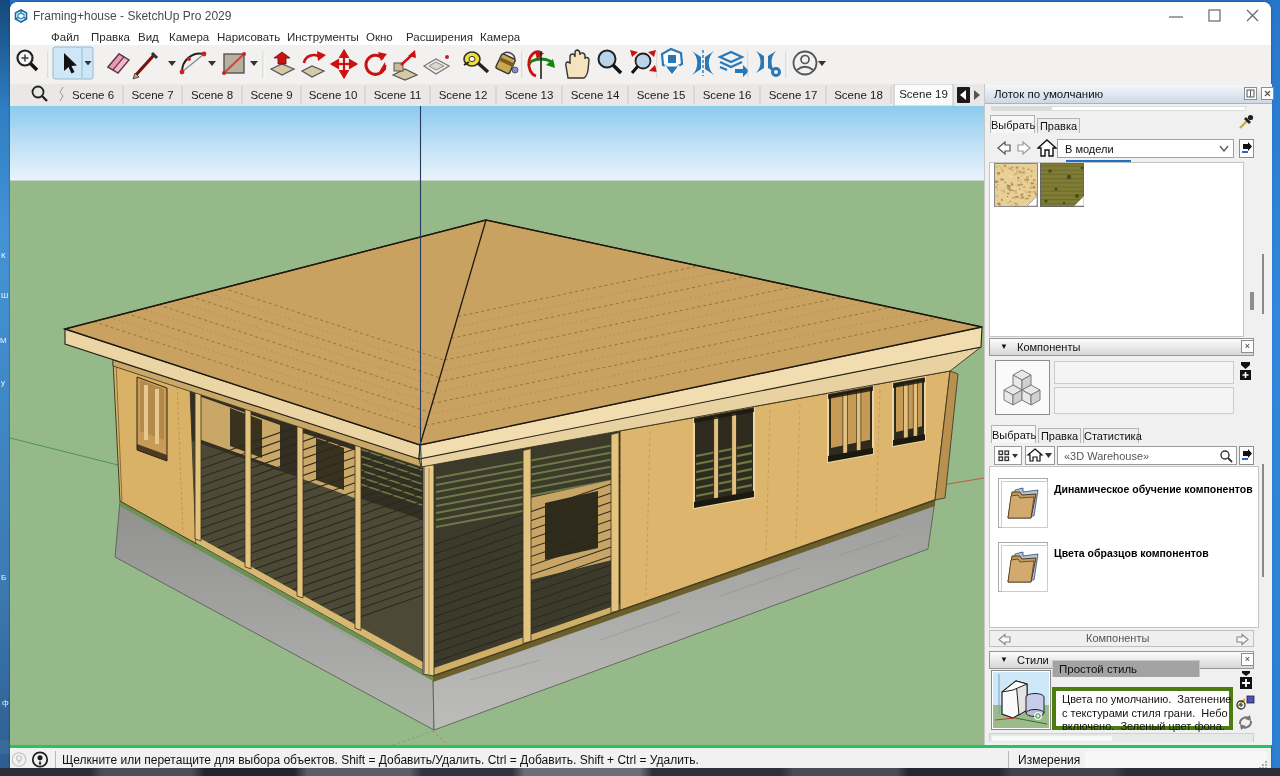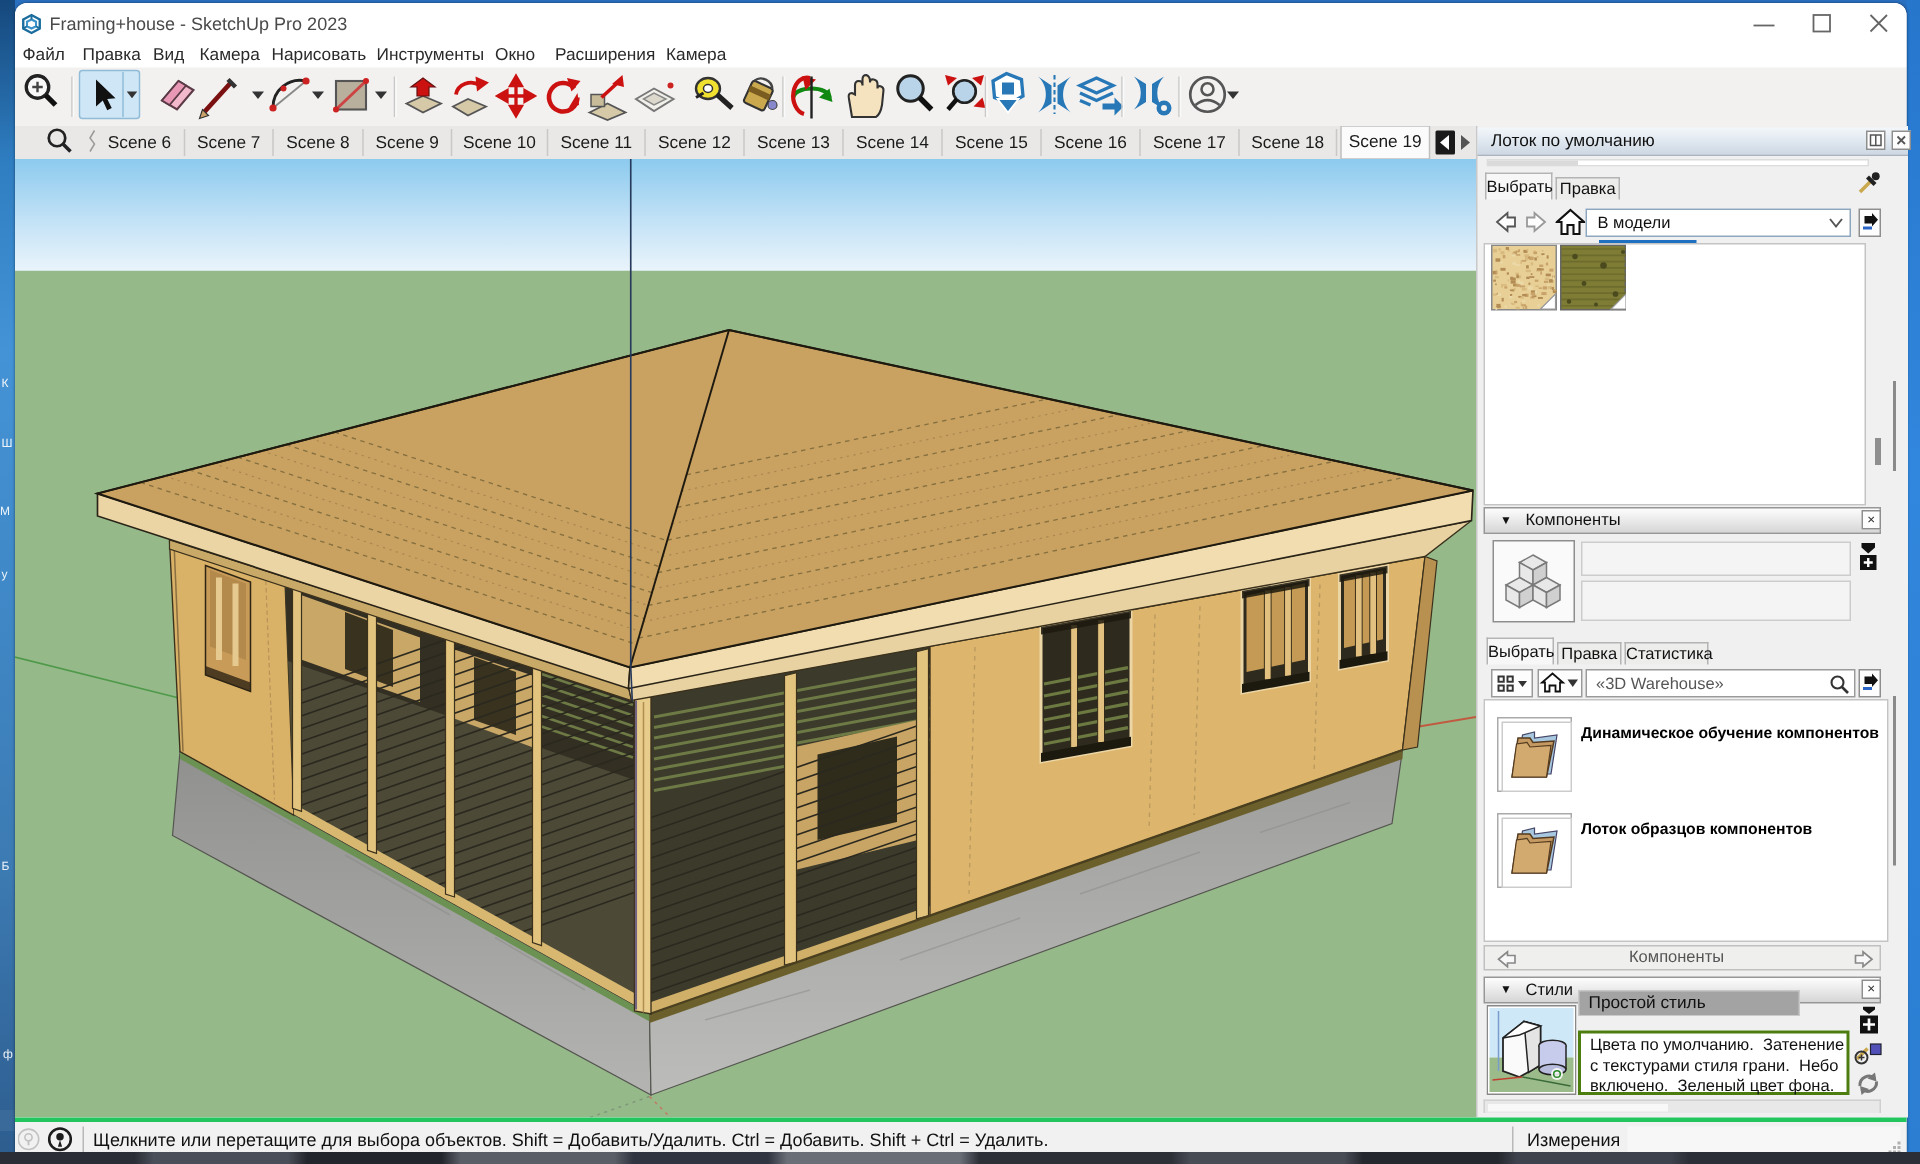--- a/index.html
+++ b/index.html
@@ -7,21 +7,21 @@
   .abs{position:absolute;}
   
   #deskL{left:0;top:0;width:10px;height:776px;background:linear-gradient(180deg,#15487c 0%,#2f7ec2 14%,#4493d6 30%,#3f86c4 55%,#3c7ab2 75%,#2d5c8e 100%);}
   #deskR{right:0;top:0;width:9px;height:776px;background:linear-gradient(180deg,#2676cc 0%,#3187dd 40%,#2b7ed2 100%);}
   #deskB{left:0;top:768px;width:1280px;height:8px;background:linear-gradient(90deg,#2a2d35 0%,#2a2d35 7%,#4a4e58 8%,#4a4e58 15%,#23252c 16%,#23252c 23%,#5a5e66 24%,#5a5e66 32%,#303440 33%,#303440 40%,#6a6e76 41%,#6a6e76 50%,#2e3038 51%,#2e3038 61%,#484c55 62%,#484c55 70%,#25272e 71%,#25272e 78%,#3e424c 79%,#3e424c 87%,#2b2e36 88%,#2b2e36 100%);}
   
   #win{left:10px;top:2px;width:1261px;height:766px;background:#fff;border-radius:8px 8px 0 0;box-shadow:0 0 2px rgba(0,0,0,.5);}
   #title{left:10px;top:2px;width:1261px;height:25px;background:#fff;border-radius:8px 8px 0 0;}
   #ttext{left:23px;top:7px;font-size:12px;color:#4a4a4a;}
   #menubar{left:10px;top:27px;width:1261px;height:18px;background:#fff;}
-  .mi{position:absolute;top:4px;font-size:11.5px;color:#2a2a2a;}
+  .mi{position:absolute;top:4px;font-size:11.5px;color:#2a2a2a;margin-left:36px;}
   #toolbar{left:10px;top:45px;width:1261px;height:39px;background:#f2f1f0;border-bottom:1px solid #e0dfde;}
   #tabrow{left:10px;top:84px;width:974px;height:22px;background:#e9e8e7;padding-left:27px;}
   #viewport{left:10px;top:106px;width:974px;height:639px;}
   
   #panel{left:984px;top:84px;width:287px;height:661px;background:#f0f0f0;border-left:1px solid #c8c8c8;}
   
   #status{left:10px;top:745px;width:1261px;height:23px;background:#f1f1f1;border-top:3px solid #22c55e;}
   #stattext{left:52px;top:5px;font-size:12px;color:#111;position:absolute;}
   #measl{left:1008px;top:5px;font-size:12px;color:#111;position:absolute;}
 </style>
@@ -41,21 +41,21 @@
 <div id="deskR" class="abs"></div>
 <div id="win" class="abs"></div>
 <div id="title" class="abs">
     <svg class="abs" style="left:3px;top:6px" width="16" height="16" viewBox="0 0 16 16">
       <path d="M2.5,5 L8,2 L13.5,5 L13.5,11 L8,14 L2.5,11 Z" fill="none" stroke="#1b6d9e" stroke-width="1.6"></path>
       <path d="M5,6.5 L8,5 L11,6.5 L11,9.5 L8,11 L5,9.5 Z" fill="none" stroke="#3a93c8" stroke-width="1.4"></path>
       <line x1="8" y1="2" x2="8" y2="5" stroke="#1b6d9e" stroke-width="1.3"></line>
       <line x1="13.5" y1="11" x2="11" y2="9.5" stroke="#1b6d9e" stroke-width="1.3"></line>
       <line x1="2.5" y1="11" x2="5" y2="9.5" stroke="#1b6d9e" stroke-width="1.3"></line>
     </svg>
-    <span id="ttext" class="abs">Framing+house - SketchUp Pro 2023</span>
+    <span id="ttext" class="abs">Framing+house - SketchUp Pro 2029</span>
     <svg class="abs" style="left:1148px;top:4px" width="116" height="18" viewBox="0 0 116 18">
       <line x1="11" y1="11" x2="25" y2="11" stroke="#666" stroke-width="1.2"></line>
       <rect x="51" y="4" width="11" height="11" fill="none" stroke="#666" stroke-width="1.2"></rect>
       <path d="M89,4 L100,15 M100,4 L89,15" stroke="#666" stroke-width="1.2"></path>
     </svg>
   </div>
 <div id="menubar" class="abs">
   <span class="mi" style="left:5px">Файл</span>
   <span class="mi" style="left:45px">Правка</span>
   <span class="mi" style="left:92px">Вид</span>
@@ -719,21 +719,21 @@
       <polygon points="10,40 13,18 20,17 22,20 36,19 33,40" fill="#d2aa70" stroke="#543a1e" stroke-width="0.8"></polygon>
     </svg>
     <span class="abs pf" style="left:69px;top:399px;font-size:10.5px;font-weight:bold;color:#000;white-space:nowrap;">Динамическое обучение компонентов</span>
     <svg class="abs" style="left:13px;top:458px" width="50" height="50" viewBox="0 0 50 50">
       <rect x="0.5" y="0.5" width="49" height="49" fill="#fff" stroke="#aaa"></rect>
       <rect x="3.5" y="3.5" width="46" height="46" fill="#fff" stroke="#ccc"></rect>
       <polygon points="13,38 17,12 25,10 25,14 40,12 36,38" fill="#a8c8e0" stroke="#446" stroke-width="0.8"></polygon>
       <polygon points="10,40 14,14 22,14 24,17 38,16 33,40" fill="#c49a62" stroke="#543a1e" stroke-width="1"></polygon>
       <polygon points="10,40 13,18 20,17 22,20 36,19 33,40" fill="#d2aa70" stroke="#543a1e" stroke-width="0.8"></polygon>
     </svg>
-    <span class="abs pf" style="left:69px;top:463px;font-size:10.5px;font-weight:bold;color:#000;white-space:nowrap;">Лоток образцов компонентов</span>
+    <span class="abs pf" style="left:69px;top:463px;font-size:10.5px;font-weight:bold;color:#000;white-space:nowrap;">Цвета образцов компонентов</span>
     <div class="abs" style="left:277px;top:380px;width:2px;height:113px;background:#8a8a8a;"></div>
     <div class="abs pf" style="left:4px;top:546px;width:265px;height:17px;background:#efefee;border:1px solid #c0c0c0;box-sizing:border-box;font-size:11px;color:#555;">
       <svg class="abs" style="left:8px;top:2px" width="16" height="13" viewBox="0 0 16 13">
         <polygon points="1,6.5 7,1.5 7,4 12,4 12,9 7,9 7,11.5" fill="#f8f8f8" stroke="#888" stroke-width="1.1"></polygon>
       </svg>
       <span class="abs" style="left:96px;top:1px">Компоненты</span>
       <svg class="abs" style="left:243px;top:2px" width="16" height="13" viewBox="0 0 16 13">
         <polygon points="15,6.5 9,1.5 9,4 4,4 4,9 9,9 9,11.5" fill="#f8f8f8" stroke="#888" stroke-width="1.1"></polygon>
       </svg>
     </div>
@@ -756,21 +756,21 @@
       <line x1="53" y1="27" x2="53" y2="43" stroke="#222"></line>
       <ellipse cx="44" cy="43" rx="9" ry="3.5" fill="#b8bcdc" stroke="#222"></ellipse>
       <line x1="4" y1="50" x2="24" y2="48" stroke="#c04030" stroke-width="1"></line>
       <line x1="24" y1="48" x2="56" y2="54" stroke="#3a6a3a" stroke-width="1"></line>
       <circle cx="47" cy="46" r="4" fill="#fff" opacity="0.85"></circle>
       <circle cx="47" cy="46" r="2.2" fill="none" stroke="#2a8a2a" stroke-width="1"></circle>
     </svg>
     <div class="abs pf" style="left:67px;top:576px;width:148px;height:17px;background:#a3a3a3;border:1px solid #c8c8c8;border-bottom:none;box-sizing:border-box;font-size:11.5px;color:#111;">
       <span class="abs" style="left:6px;top:2px">Простой стиль</span>
     </div>
-    <div class="abs pf" style="left:67px;top:603px;width:181px;height:43px;background:#fff;border:2px solid #4d7c0f;box-sizing:border-box;font-size:11px;color:#111;line-height:13.5px;">
+    <div class="abs pf" style="left:67px;top:603px;width:181px;height:43px;background:#fff;border:4px solid #4d7c0f;box-sizing:border-box;font-size:11px;color:#111;line-height:13.5px;">
       <span class="abs" style="left:6px;top:2px;width:172px;">Цвета по умолчанию.&nbsp; Затенение с текстурами стиля грани.&nbsp; Небо включено.&nbsp; Зеленый цвет фона.</span>
     </div>
     <svg class="abs" style="left:253px;top:587px" width="16" height="20" viewBox="0 0 16 20">
       <polygon points="4,0 12,0 12,2 8,5 4,2" fill="#111"></polygon>
       <rect x="2" y="6" width="12" height="12" fill="#111"></rect>
       <path d="M8,8 L8,16 M4,12 L12,12" stroke="#fff" stroke-width="1.8"></path>
     </svg>
     <svg class="abs" style="left:251px;top:610px" width="20" height="17" viewBox="0 0 20 17">
       <line x1="2" y1="12" x2="9" y2="5" stroke="#caa84e" stroke-width="2.2"></line>
       <circle cx="5" cy="11" r="4" fill="none" stroke="#333" stroke-width="1.3"></circle>

